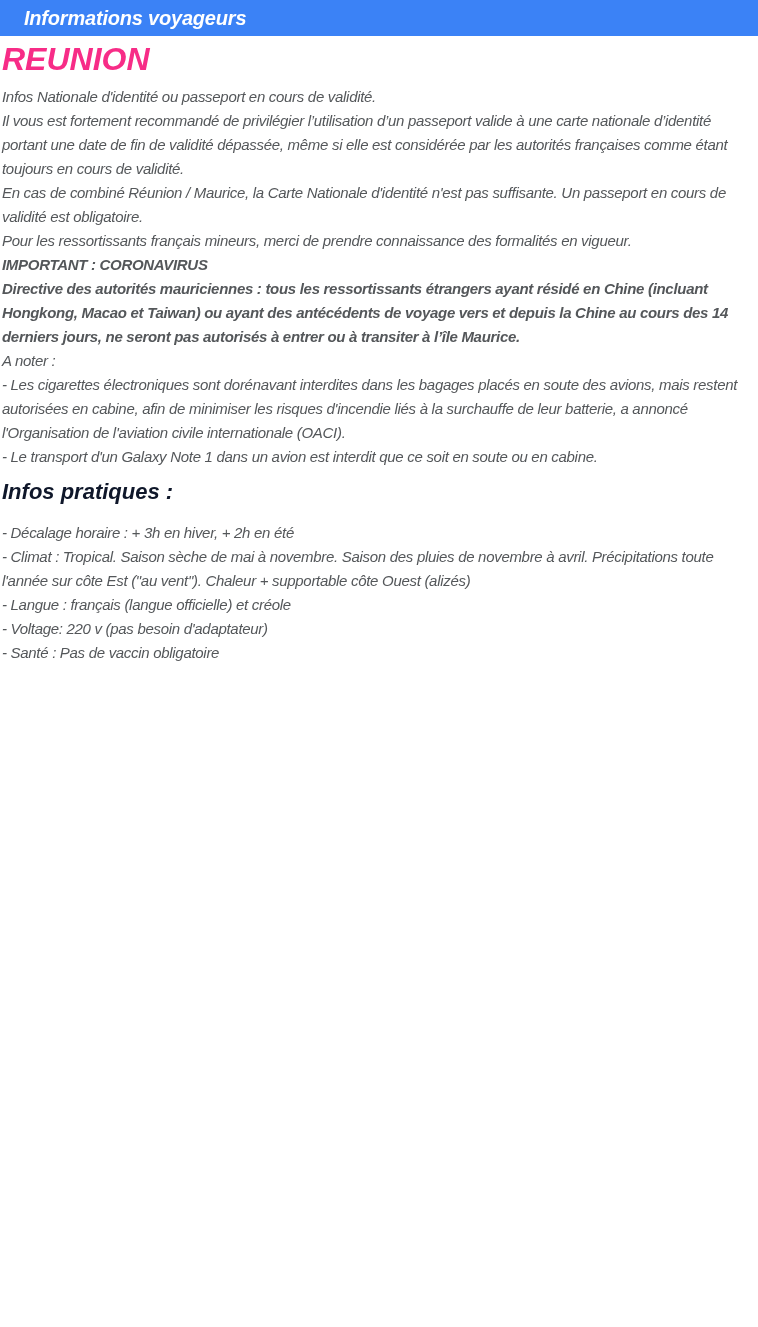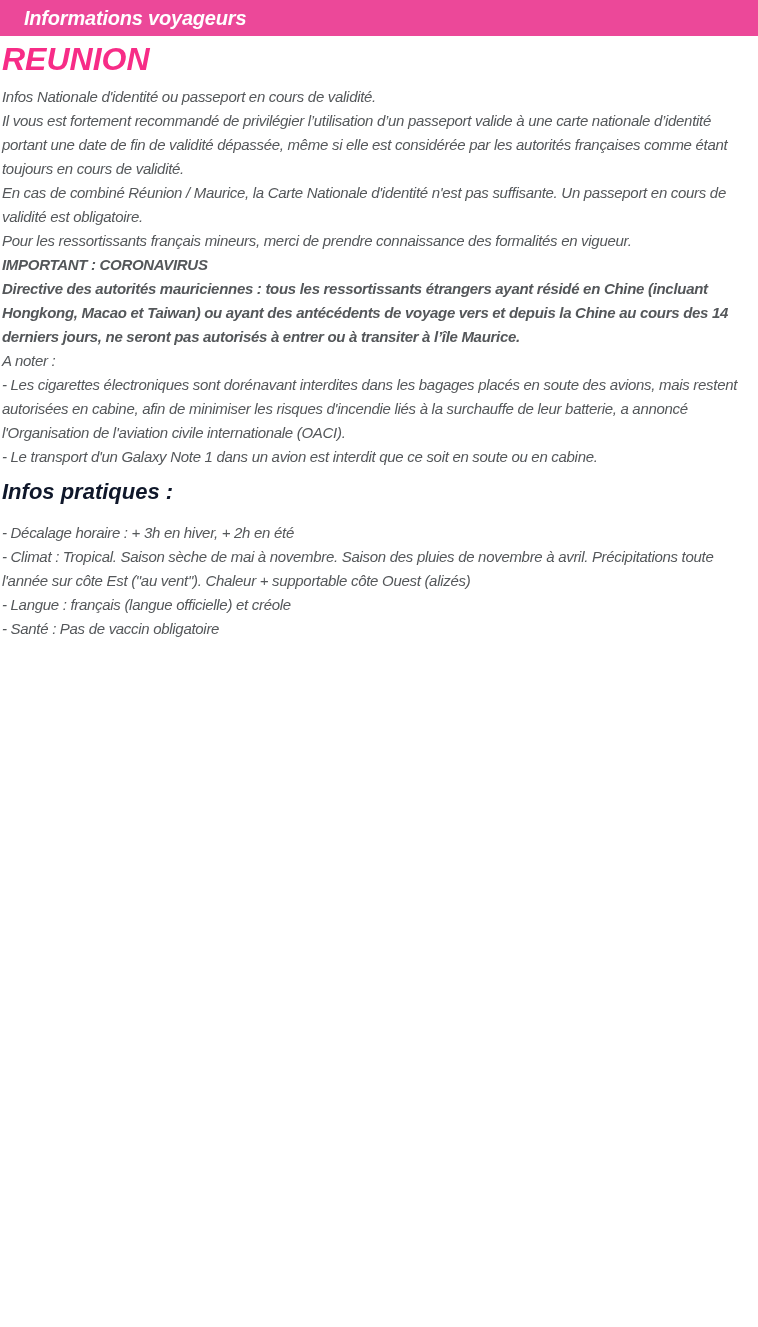--- a/index.html
+++ b/index.html
@@ -11,21 +11,21 @@
     width: 758px;
     height: 1327px;
     overflow: hidden;
     font-family: "Liberation Sans", sans-serif;
     font-style: italic;
     color: #54575a;
     -webkit-font-smoothing: antialiased;
   }
   .header-bar {
     height: 36px;
-    background: #ec4899;
+    background: #3b82f6;
     display: flex;
     align-items: center;
     padding-left: 24px;
     box-sizing: border-box;
   }
   .header-title {
     color: #ffffff;
     font-weight: bold;
     font-size: 20px;
     letter-spacing: -0.2px;
@@ -103,16 +103,17 @@
   <p class="body-text mt-56">- Les cigarettes électroniques sont dorénavant interdites dans les bagages placés en soute des avions, mais restent autorisées en cabine, afin de minimiser les risques d'incendie liés à la surchauffe de leur batterie, a annoncé l'Organisation de l'aviation civile internationale (OACI).</p>
 
   <p class="body-text mt-56">- Le transport d'un Galaxy Note 1 dans un avion est interdit que ce soit en soute ou en cabine.</p>
 
   <h2 class="infos-title">Infos pratiques :</h2>
 
   <div class="infos-list">
     <p class="body-text">- Décalage horaire : + 3h en hiver, + 2h en été</p>
     <p class="body-text">- Climat : Tropical. Saison sèche de mai à novembre. Saison des pluies de novembre à avril. Précipitations toute l'année sur côte Est ("au vent"). Chaleur + supportable côte Ouest (alizés)</p>
     <p class="body-text">- Langue : français (langue officielle) et créole</p>
+    <p class="body-text">- Voltage: 220 v (pas besoin d'adaptateur)</p>
     <p class="body-text">- Santé : Pas de vaccin obligatoire</p>
   </div>
 
 </div>
 
 </body></html>

